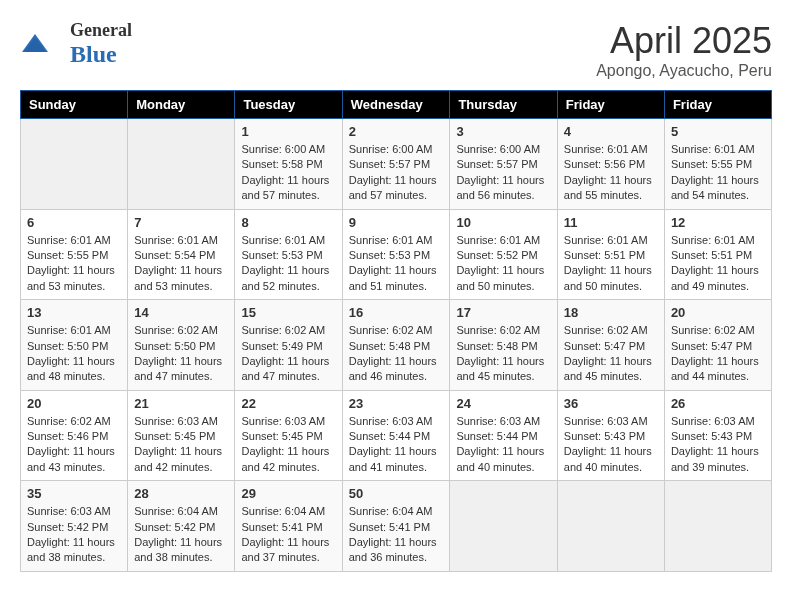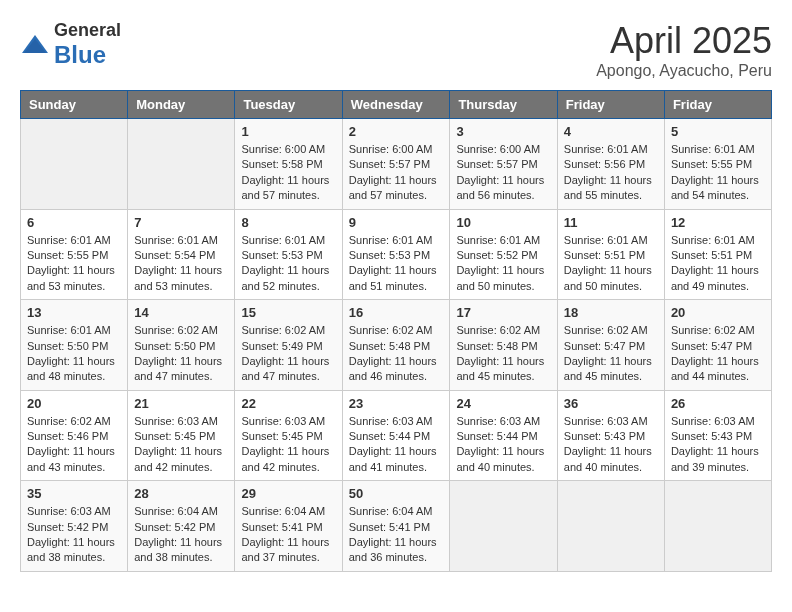--- a/index.html
+++ b/index.html
@@ -12,21 +12,22 @@
     }
     .header-area {
       display: flex;
       justify-content: space-between;
       align-items: flex-start;
       margin-bottom: 10px;
     }
     .logo {
       display: flex;
       align-items: center;
-      gap: 4px;
+      gap: 20px;
+      font-family: Liberation Serif, serif;
     }
     .logo-icon {
       width: 30px;
       height: 24px;
     }
     .title-area {
       text-align: right;
     }
     .month-title {
       font-size: 36px;
@@ -36,21 +37,21 @@
     .location-title {
       font-size: 16px;
       color: #555;
     }
     table {
       width: 100%;
       border-collapse: collapse;
       border: 1px solid #ccc;
     }
     thead tr th {
-      background-color: #737373;
+      background-color: #000000;
       color: #fff;
       text-align: left;
       padding: 6px 8px;
       font-size: 13px;
       border: 1px solid #1a5a9a;
     }
     tbody tr td {
       vertical-align: top;
       border: 1px solid #ccc;
       padding: 5px 6px;

